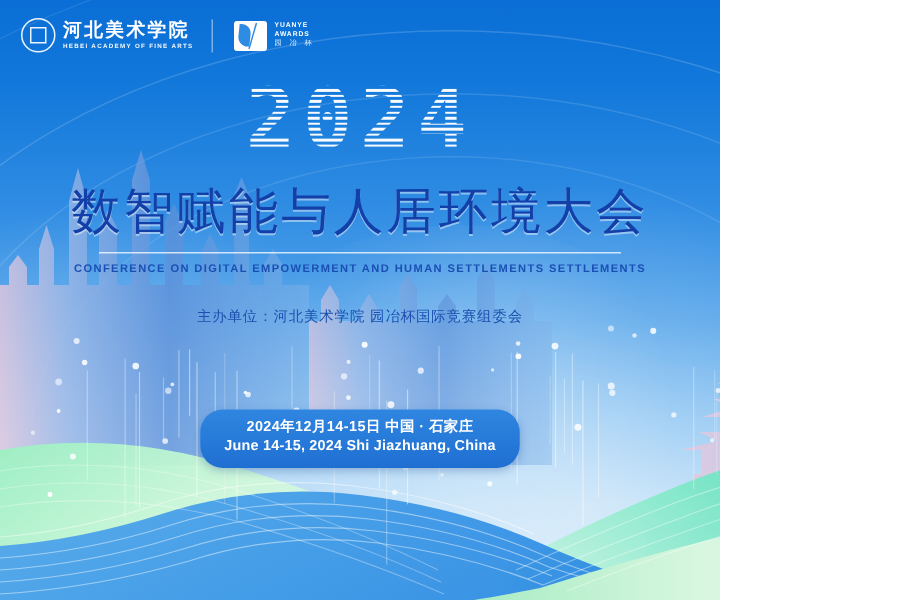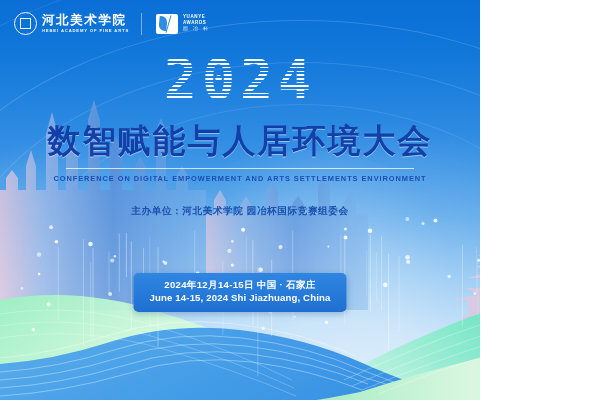--- a/index.html
+++ b/index.html
@@ -56,38 +56,38 @@
     font-family:"DejaVu Sans Mono","Liberation Mono",monospace;
     background-image:repeating-linear-gradient(180deg,
         rgba(255,255,255,.97) 0px, rgba(255,255,255,.97) 1.6px,
         rgba(255,255,255,0) 1.6px, rgba(255,255,255,0) 3.7px);
     -webkit-background-clip:text;background-clip:text;color:transparent;
     -webkit-text-fill-color:transparent;
     display:inline-block;
   }
   .titleCN{
     margin-top:16px;
-    font-size:33px;font-weight:700;letter-spacing:2px;color:#123fa8;line-height:1.1;
+    font-size:33px;font-weight:400;letter-spacing:2px;color:#123fa8;line-height:1.1;
     font-family:"DejaVu Sans","Liberation Sans",sans-serif;
     text-shadow:0 1px 0 rgba(255,255,255,.45);
   }
   .rule{width:348px;height:1px;background:rgba(255,255,255,.75);margin:9px auto 0;}
   .titleEN{
     margin-top:5px;font-size:7.4px;letter-spacing:.95px;color:#1a4fb4;font-weight:700;
     white-space:nowrap;
   }
   .host{
-    margin-top:22px;font-size:9.6px;letter-spacing:.6px;color:#1c50ae;font-weight:700;
+    margin-top:22px;font-size:9.6px;letter-spacing:.6px;color:#1c50ae;font-weight:400;
   }
 
   
   #pill{
     position:absolute;left:50%;transform:translateX(-50%);top:273px;z-index:36;
     background:linear-gradient(180deg,#2f86e0 0%,#1f6fd2 100%);
-    border-radius:5px;padding:6px 16px 7px;text-align:center;
+    border-radius:15px;padding:6px 16px 7px;text-align:center;
     box-shadow:0 2px 6px rgba(12,60,130,.28);
   }
   .d1{font-size:9.6px;color:#fff;font-weight:700;letter-spacing:.3px;line-height:1.35;white-space:nowrap;}
   .d2{font-size:9.6px;color:#fff;font-weight:700;letter-spacing:.15px;line-height:1.35;white-space:nowrap;}
 
   
   #scene{position:absolute;left:0;top:0;width:600px;height:400px;z-index:20;}
   #sparkle{position:absolute;left:0;top:0;width:600px;height:400px;z-index:22;pointer-events:none;}
 </style>
 </head>
@@ -320,21 +320,21 @@
         <div class="l2b">AWARDS</div>
         <div class="l2c">园 冶 杯</div>
       </div>
     </div>
   </div>
 
   <div id="head">
     <div class="year">2024</div>
     <div class="titleCN">数智赋能与人居环境大会</div>
     <div class="rule"></div>
-    <div class="titleEN">CONFERENCE ON DIGITAL EMPOWERMENT AND ARTS SETTLEMENTS ENVIRONMENT</div>
+    <div class="titleEN">CONFERENCE ON DIGITAL EMPOWERMENT AND HUMAN SETTLEMENTS SETTLEMENTS</div>
     <div class="host">主办单位：河北美术学院  园冶杯国际竞赛组委会</div>
   </div>
 
   <div id="pill">
     <div class="d1">2024年12月14-15日  中国 · 石家庄</div>
     <div class="d2">June 14-15, 2024 Shi Jiazhuang, China</div>
   </div>
 
 </div>
 

